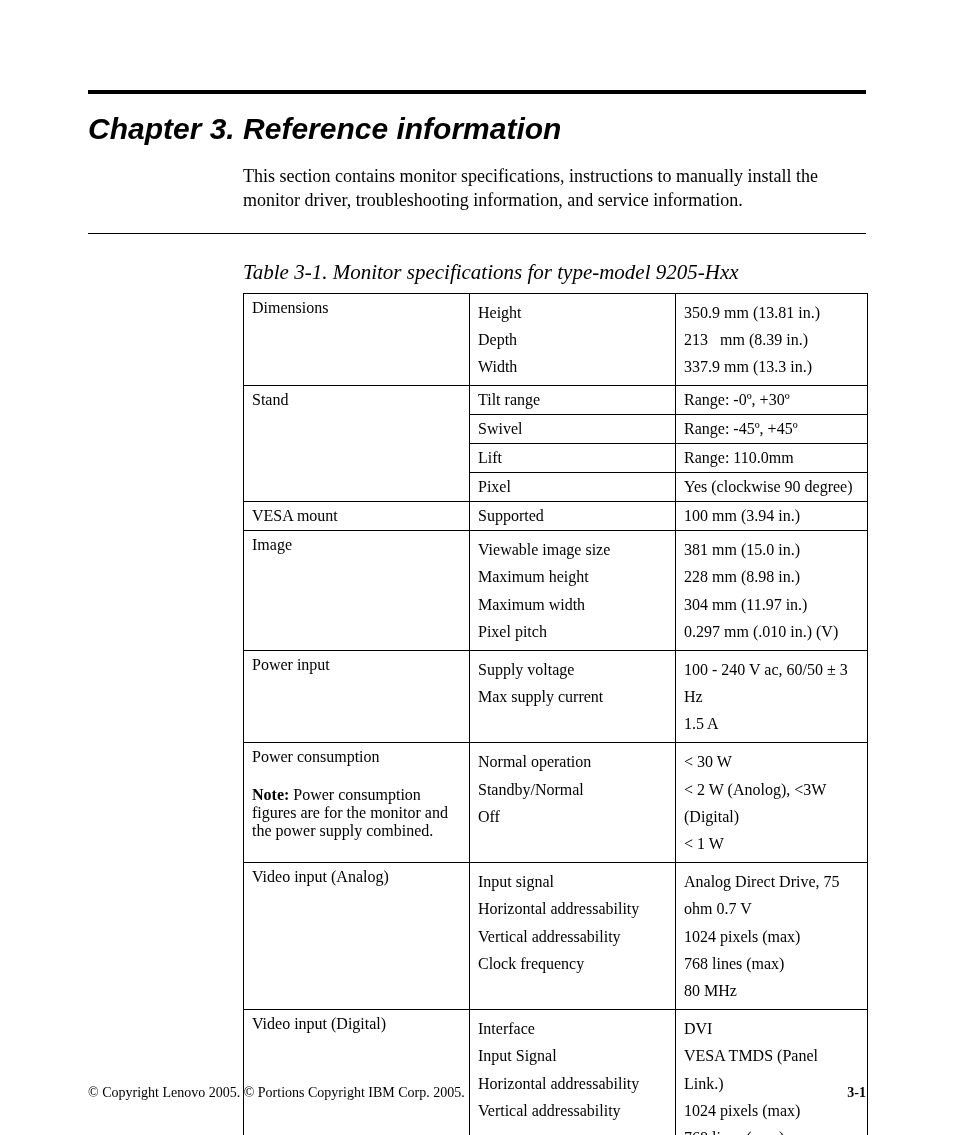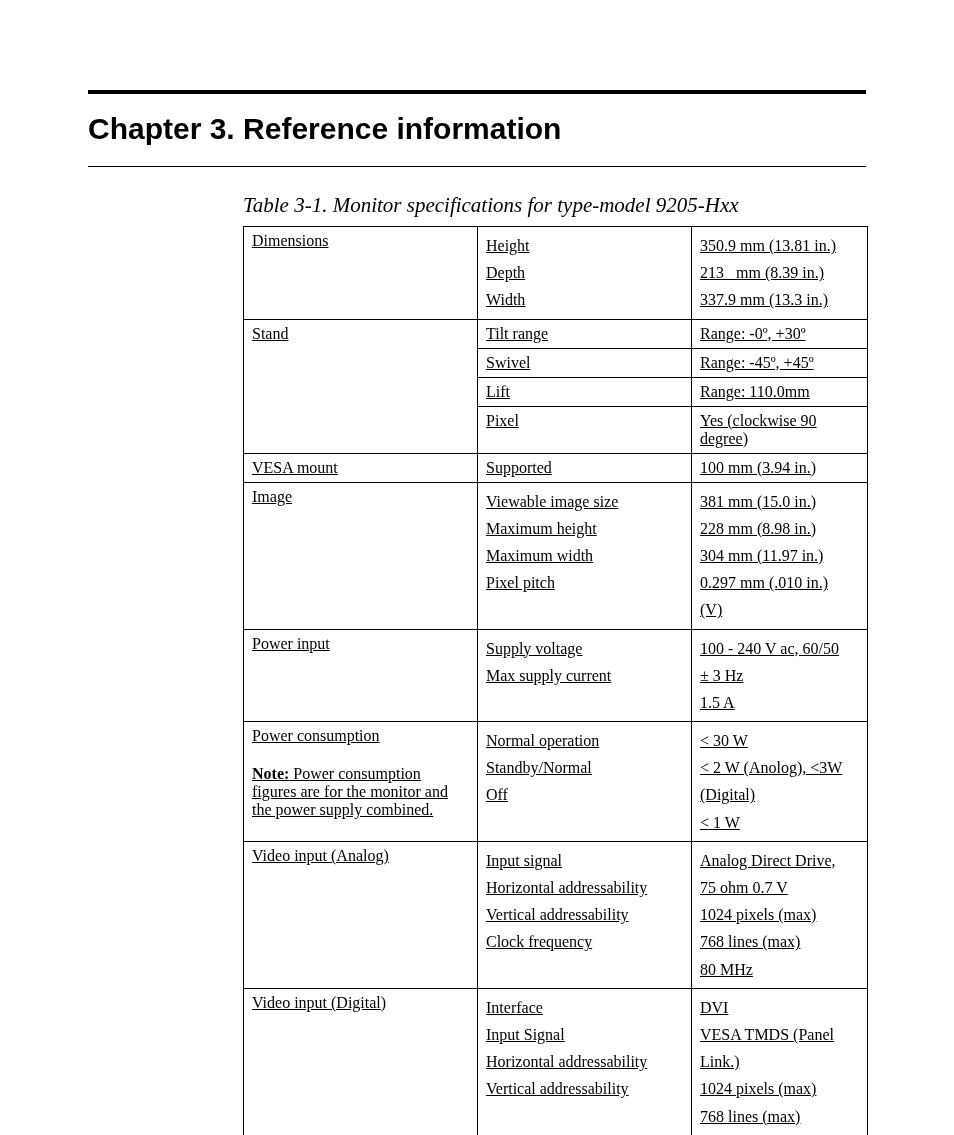--- a/index.html
+++ b/index.html
@@ -23,20 +23,21 @@
   .rule-thin {
     border-top: 1.5px solid #000;
     margin-top: 20px;
     margin-bottom: 6px;
   }
   h1.chapter {
     font-family: Arial, Helvetica, sans-serif;
     font-size: 30px;
     font-weight: bold;
     margin: 0 0 14px 0;
+    font-style: italic;
   }
   h2.section {
     font-family: Arial, Helvetica, sans-serif;
     font-size: 24px;
     font-weight: bold;
     margin: 0;
   }
   .intro {
     font-size: 18px;
     margin-left: 155px;
@@ -49,22 +50,21 @@
   }
   table.spec {
     border-collapse: collapse;
     margin-left: 155px;
     width: 625px;
     font-size: 16px;
   }
   table.spec td {
     border: 1px solid #000;
     vertical-align: top;
-    padding: 5px 20px 5px 8px;
-    text-decoration: underline;
+    padding: 5px 12px 5px 8px;
   }
   table.spec .col1 { width: 205px; }
   table.spec .col2 { width: 185px; }
   table.spec .col3 { }
   .multi { line-height: 1.7; }
   .note-label { font-weight: bold; }
   .footer {
     position: absolute;
     left: 88px;
     right: 88px;
@@ -77,20 +77,21 @@
 </style>
 </head>
 <body>
 
 <div class="page">
 
   <div class="rule-thick"></div>
 
   <h1 class="chapter">Chapter 3. Reference information</h1>
 
+  <p class="intro">This section contains monitor specifications, instructions to manually install the monitor driver, troubleshooting information, and service information.</p>
 
   <div class="rule-thin"></div>
 
   <div class="caption">Table 3-1. Monitor specifications for type-model 9205-Hxx</div>
 
   <table class="spec">
 
     <tbody>
         <tr>
       <td class="col1">Dimensions</td>
@@ -204,13 +205,17 @@
         <div>DVI</div>
         <div>VESA TMDS (Panel Link.)</div>
         <div>1024 pixels (max)</div>
         <div>768 lines (max)</div>
 
       </td>
     </tr>
   </tbody>
     </table>
 
+  <div class="footer">
+    <span>© Copyright Lenovo 2005. © Portions Copyright IBM Corp. 2005.</span>
+    <span class="pg">3-1</span>
+  </div>
 </div>
 
 </body></html>

